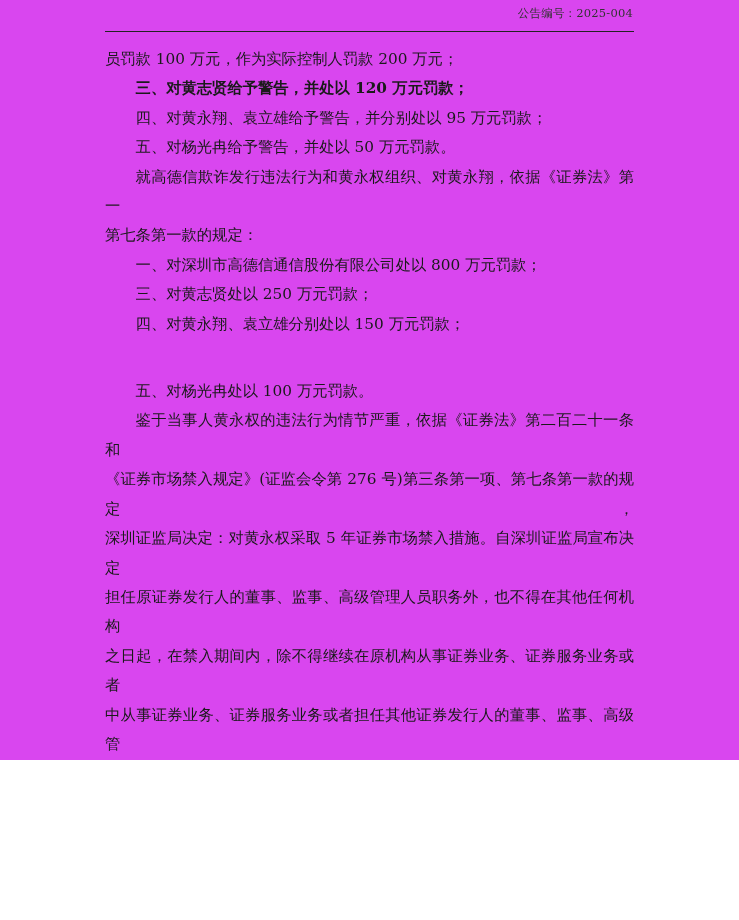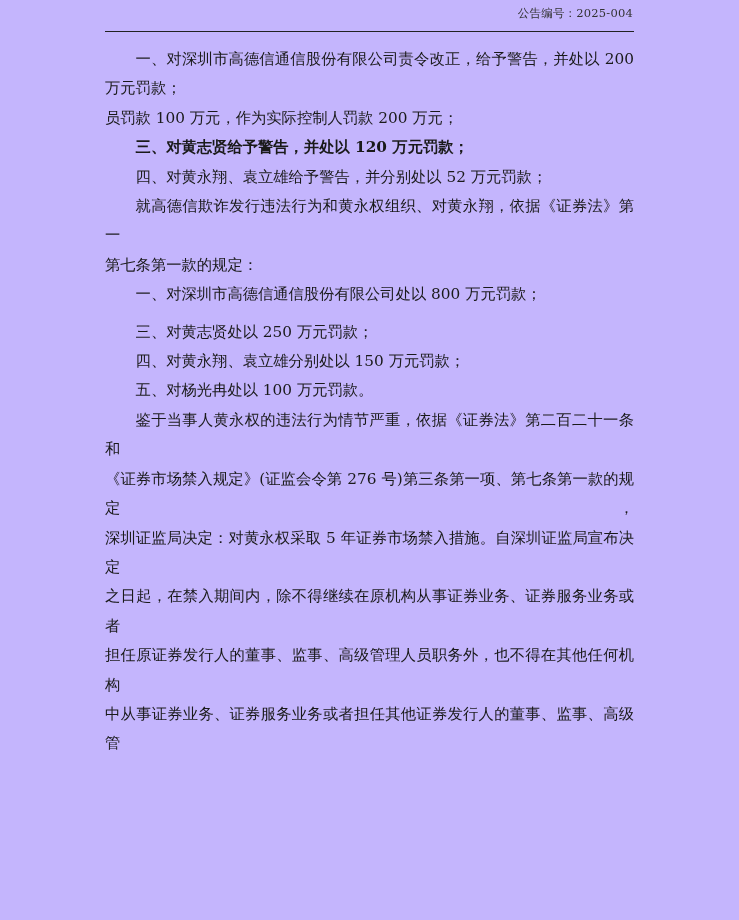--- a/index.html
+++ b/index.html
@@ -1,66 +1,65 @@
 <!DOCTYPE html>
 <html><head>
 <meta charset="utf-8">
 <style>
   html, body { margin: 0; padding: 0; background: #ffffff; }
   body { width: 739px; height: 920px; overflow: hidden; position: relative;
          font-family: "DejaVu Serif", "Liberation Serif", serif; color: #1a1a1a; }
-  .page { position: absolute; left: 0; top: 0; width: 739px; height: 920px; background: #c4b5fd; }
+  .page { position: absolute; left: 0; top: 0; width: 739px; height: 760px; background: #d946ef; }
   .header-no { position: absolute; right: 106px; top: 6px; font-size: 11.5px; color: #333;
                letter-spacing: 0.2px; }
   .header-rule { position: absolute; left: 105px; top: 31px; width: 529px; height: 0;
                  border-top: 1.3px solid #222; }
   .body { position: absolute; left: 105px; top: 45px; width: 529px; }
   .p { margin: 0; font-size: 15.3px; line-height: 29.4px; text-align: justify;
        text-justify: inter-character; word-break: break-all; }
   .line { display: block; }
   .line.j { text-align-last: justify; }
 </style>
 </head>
 <body>
 
 <div class="page">
   <div class="header-no">公告编号：2025-004</div>
   <div class="header-rule"></div>
   <div class="body" id="doc-body">
       <p class="p">
-        <span class="line j" style="text-indent: 2em;">一、对深圳市高德信通信股份有限公司责令改正，给予警告，并处以 200</span>
-        <span class="line">万元罚款；</span>
-      </p>
-      <p class="p">
         <span class="line">员罚款 100 万元，作为实际控制人罚款 200 万元；</span>
       </p>
       <p class="p">
         <span class="line" style="text-indent: 2em; font-weight: bold;">三、对黄志贤给予警告，并处以 120 万元罚款；</span>
       </p>
       <p class="p">
-        <span class="line" style="text-indent: 2em;">四、对黄永翔、袁立雄给予警告，并分别处以 52 万元罚款；</span>
+        <span class="line" style="text-indent: 2em;">四、对黄永翔、袁立雄给予警告，并分别处以 95 万元罚款；</span>
+      </p>
+      <p class="p">
+        <span class="line" style="text-indent: 2em;">五、对杨光冉给予警告，并处以 50 万元罚款。</span>
       </p>
       <p class="p">
         <span class="line j" style="text-indent: 2em;">就高德信欺诈发行违法行为和黄永权组织、对黄永翔，依据《证券法》第一</span>
         <span class="line">第七条第一款的规定：</span>
       </p>
       <p class="p">
         <span class="line" style="text-indent: 2em;">一、对深圳市高德信通信股份有限公司处以 800 万元罚款；</span>
       </p>
       <p class="p">
-        <span class="line" style="text-indent: 2em; margin-top: 8px;">三、对黄志贤处以 250 万元罚款；</span>
+        <span class="line" style="text-indent: 2em;">三、对黄志贤处以 250 万元罚款；</span>
       </p>
       <p class="p">
         <span class="line" style="text-indent: 2em;">四、对黄永翔、袁立雄分别处以 150 万元罚款；</span>
       </p>
       <p class="p">
-        <span class="line" style="text-indent: 2em;">五、对杨光冉处以 100 万元罚款。</span>
+        <span class="line" style="text-indent: 2em; margin-top: 38px;">五、对杨光冉处以 100 万元罚款。</span>
       </p>
       <p class="p">
         <span class="line j" style="text-indent: 2em;">鉴于当事人黄永权的违法行为情节严重，依据《证券法》第二百二十一条和</span>
         <span class="line j">《证券市场禁入规定》(证监会令第 276 号)第三条第一项、第七条第一款的规定，</span>
         <span class="line j">深圳证监局决定：对黄永权采取 5 年证券市场禁入措施。自深圳证监局宣布决定</span>
+        <span class="line j">担任原证券发行人的董事、监事、高级管理人员职务外，也不得在其他任何机构</span>
         <span class="line j">之日起，在禁入期间内，除不得继续在原机构从事证券业务、证券服务业务或者</span>
-        <span class="line j">担任原证券发行人的董事、监事、高级管理人员职务外，也不得在其他任何机构</span>
         <span class="line j">中从事证券业务、证券服务业务或者担任其他证券发行人的董事、监事、高级管</span>
       </p>
     </div>
 </div>
 
 </body></html>

